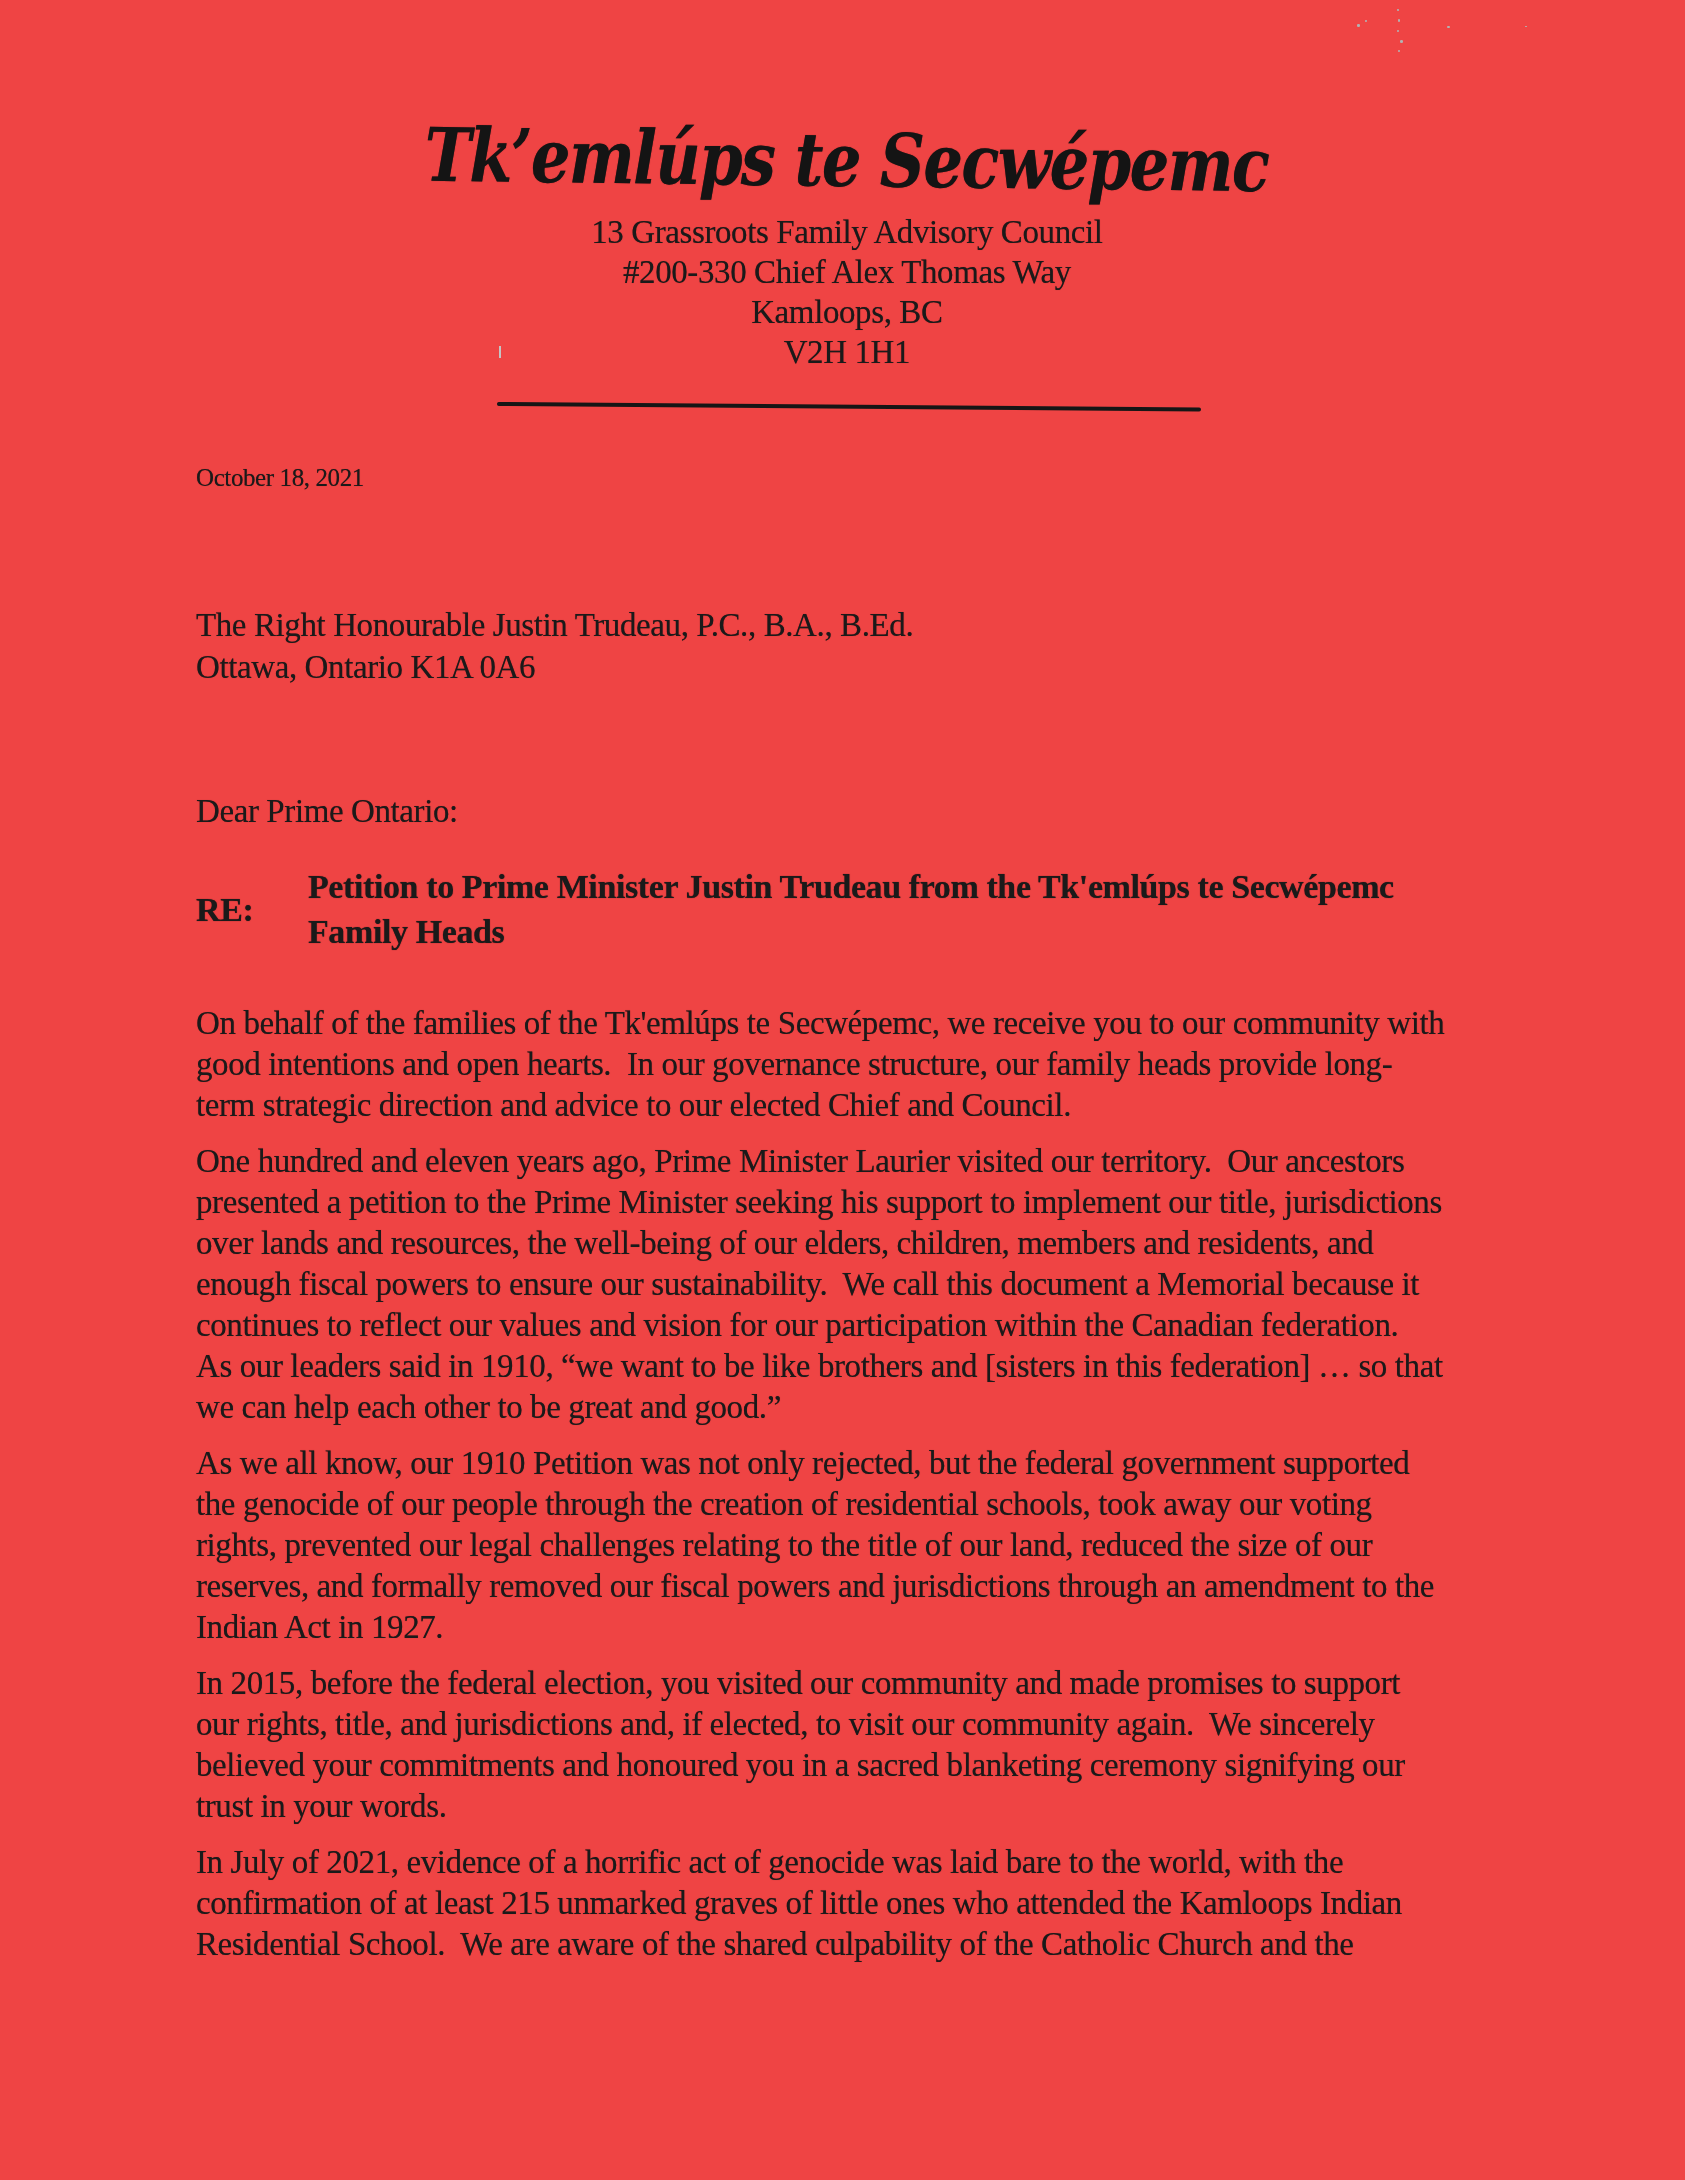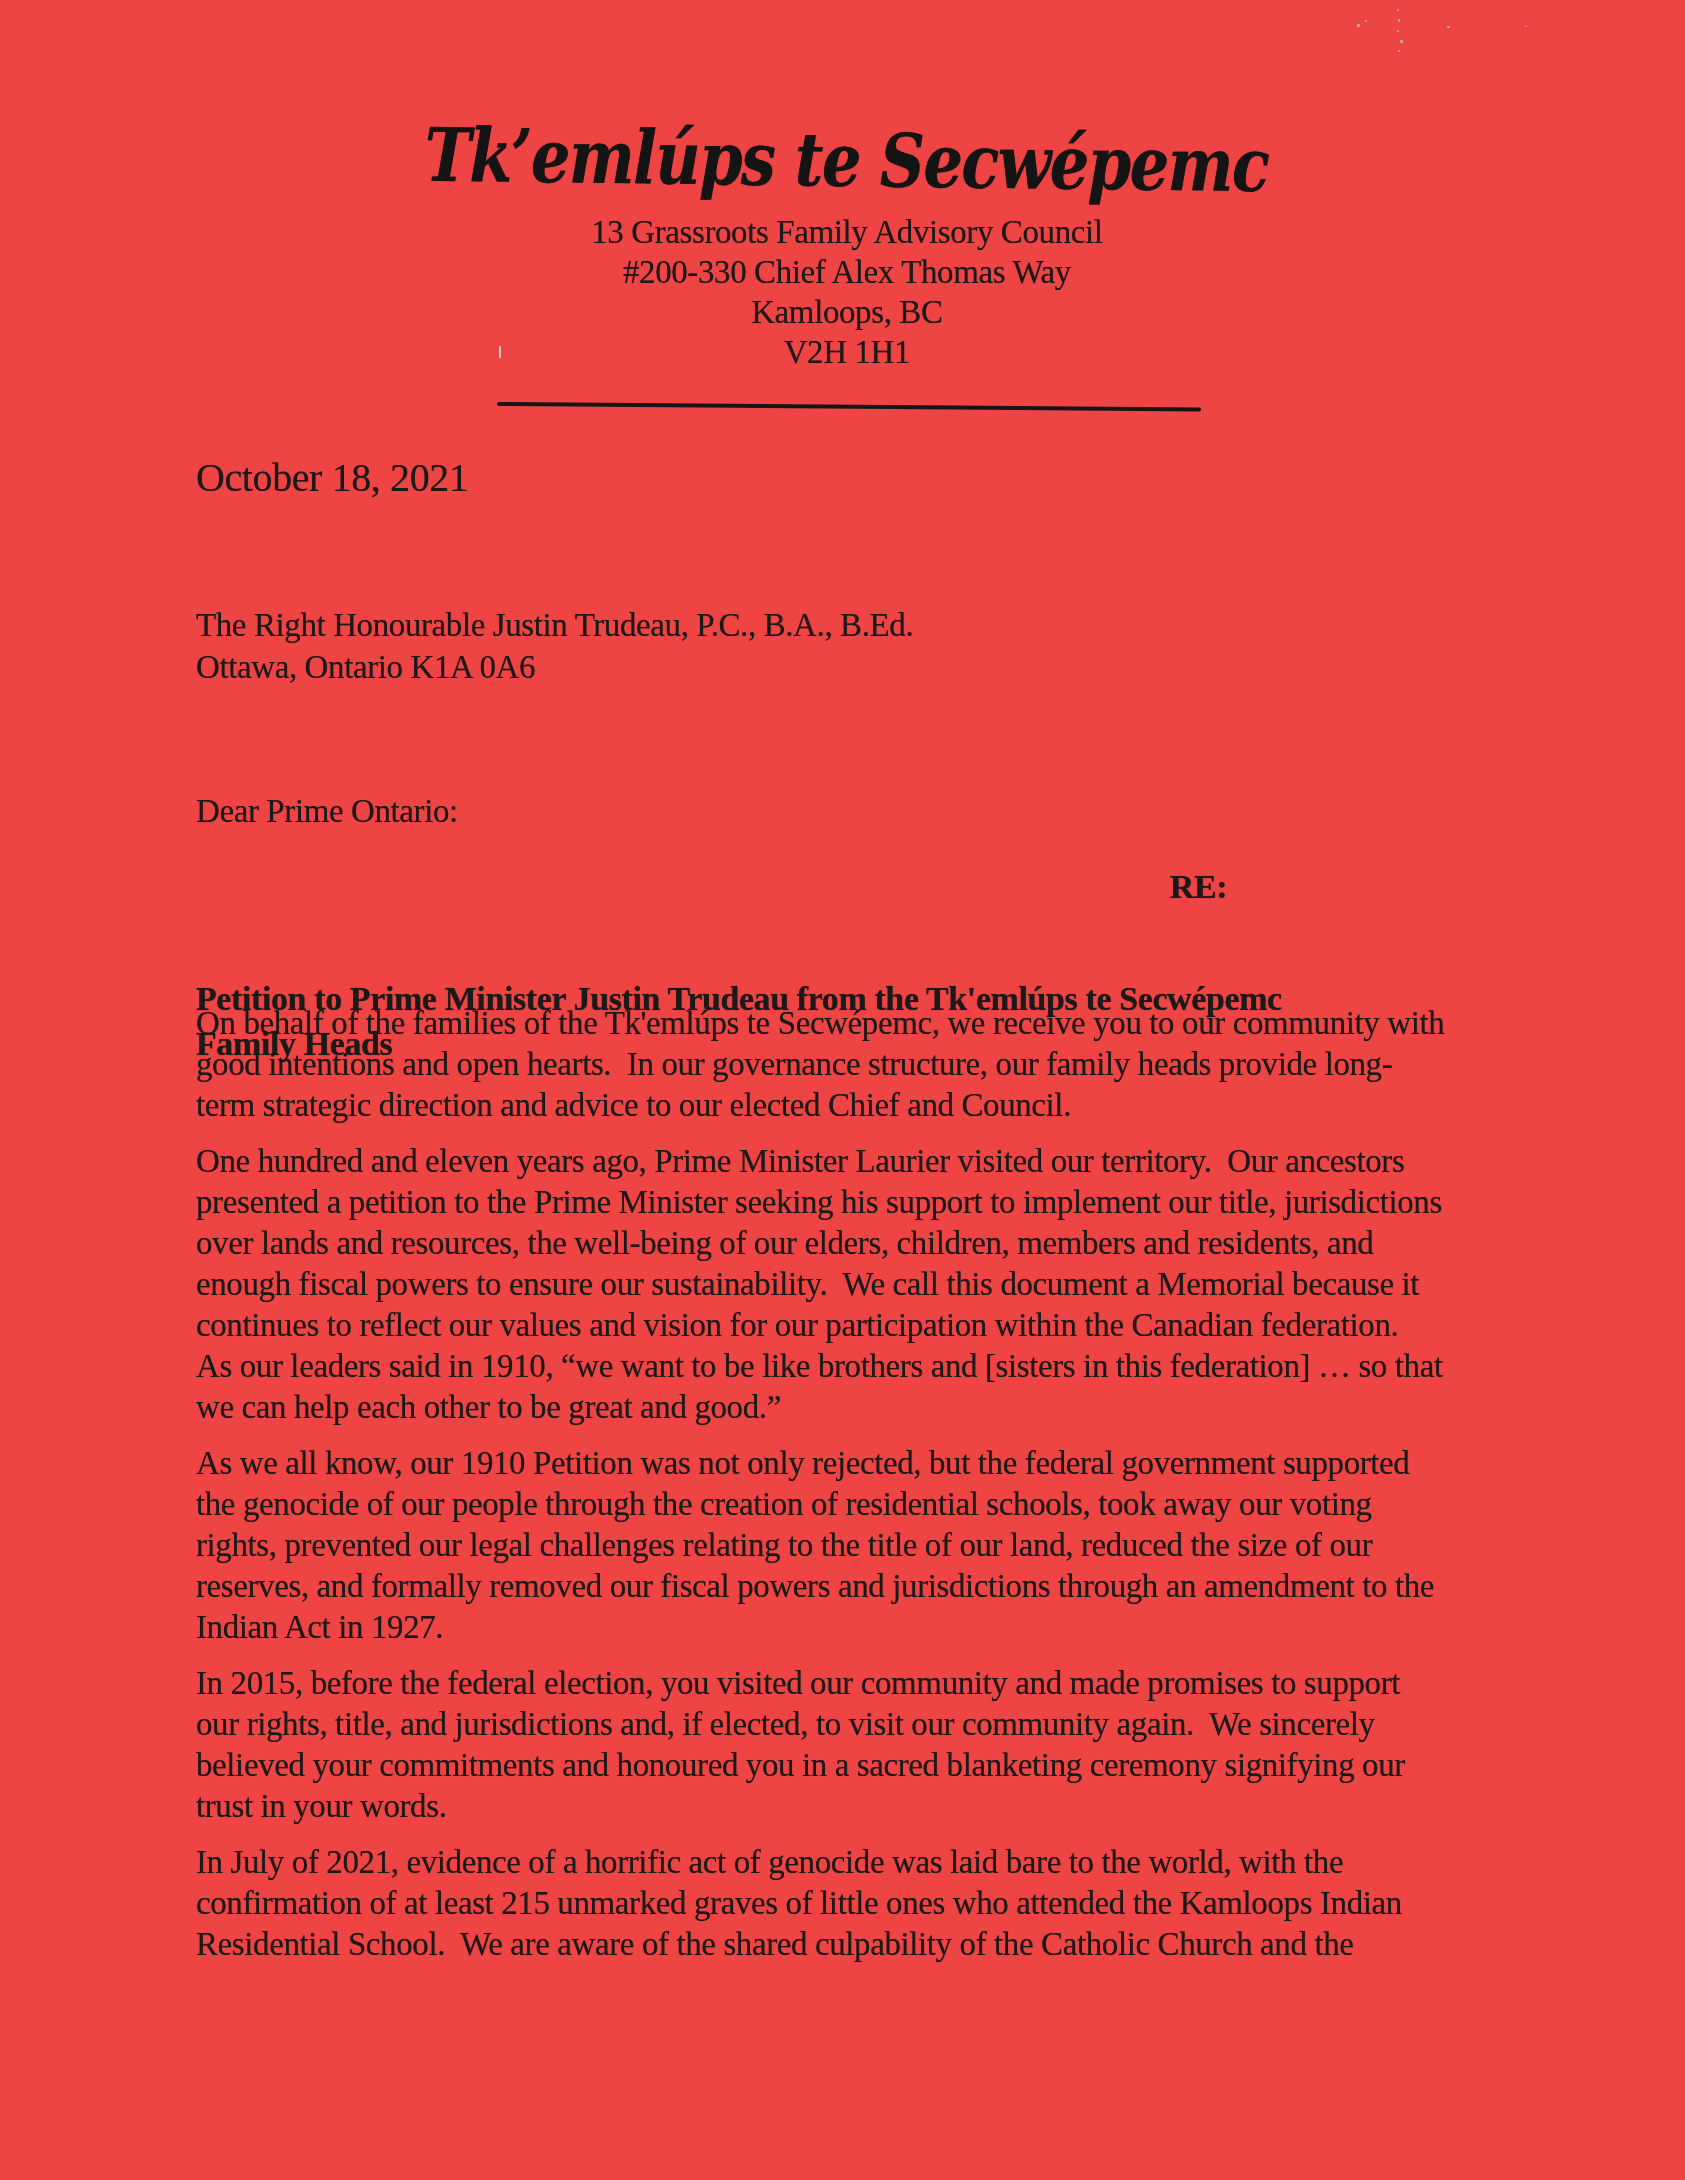--- a/index.html
+++ b/index.html
@@ -55,21 +55,21 @@
     background: #161616;
     transform: rotate(0.45deg);
     transform-origin: left center;
     border-radius: 1.8px;
   }
   
   .date {
     position: absolute;
     top: 458px;
     left: 196px;
-    font-size: 40px;
+    font-size: 25px;
     line-height: 40px;
     letter-spacing: -0.4px;
     text-shadow: 0 0 0.7px rgba(0,0,0,0.5);
   }
   .recipient {
     position: absolute;
     top: 604px;
     left: 196px;
     font-size: 33px;
     line-height: 42px;
@@ -84,27 +84,26 @@
     font-size: 33px;
     line-height: 40px;
     letter-spacing: -0.4px;
     text-shadow: 0 0 0.7px rgba(0,0,0,0.5);
   }
   .re-row {
     position: absolute;
     top: 864px;
     left: 196px;
     display: flex;
-    align-items: flex-end;
+    align-items: center;
     font-weight: 700;
     font-size: 34px;
     line-height: 45px;
     letter-spacing: -0.4px;
     text-shadow: 0 0 1px rgba(0,0,0,0.65);
-    flex-direction: column;
   }
   .re-label { width: 112px; flex: 0 0 112px; }
   .re-subject { white-space: pre; }
   .body-paragraphs {
     position: absolute;
     top: 1001px;
     left: 196px;
     font-size: 33px;
     line-height: 41px;
     letter-spacing: -0.4px;

